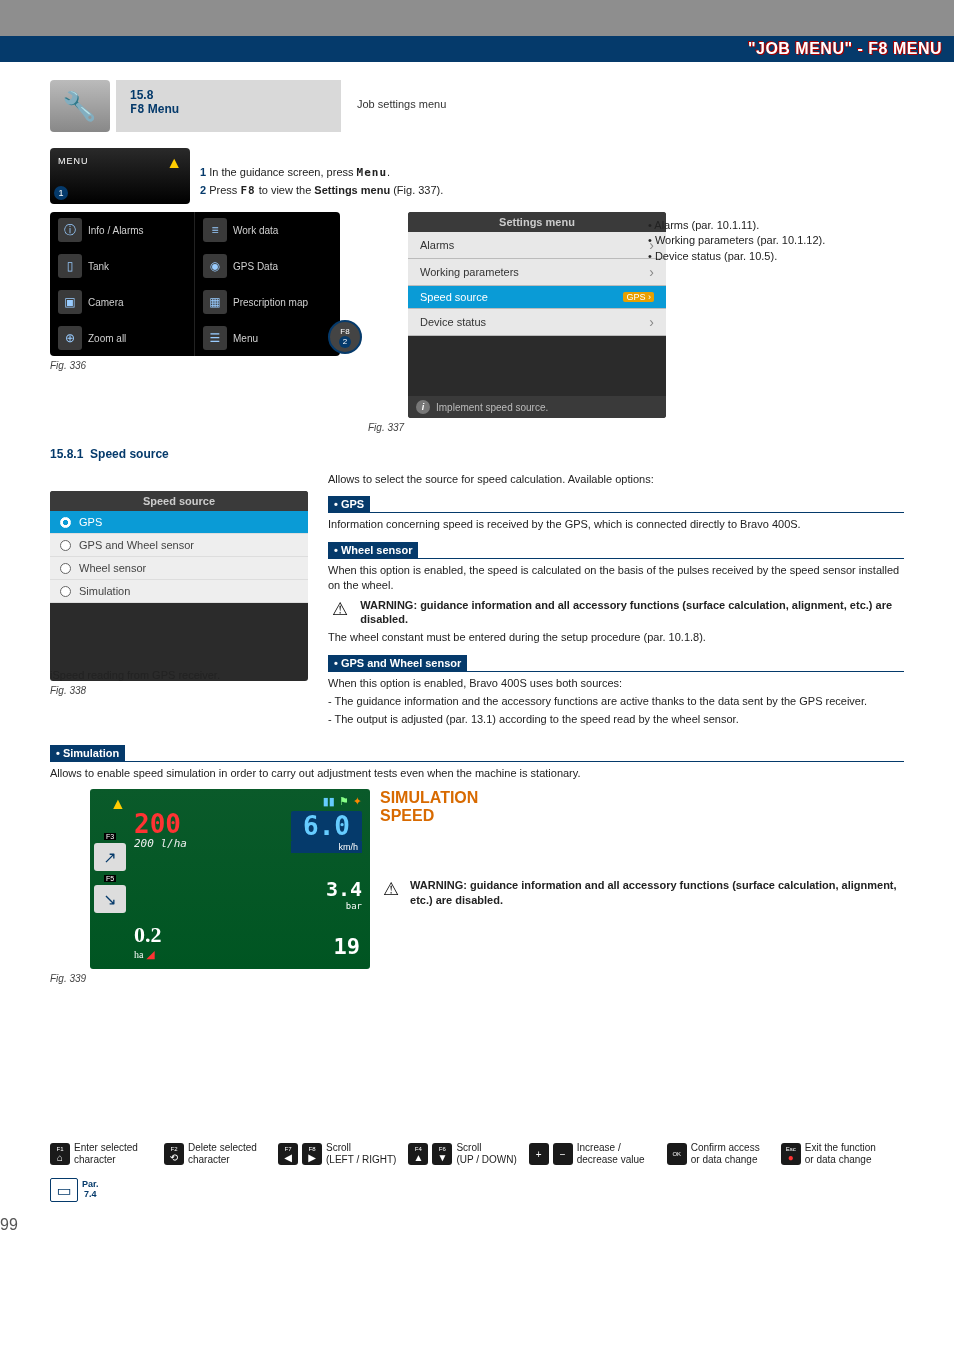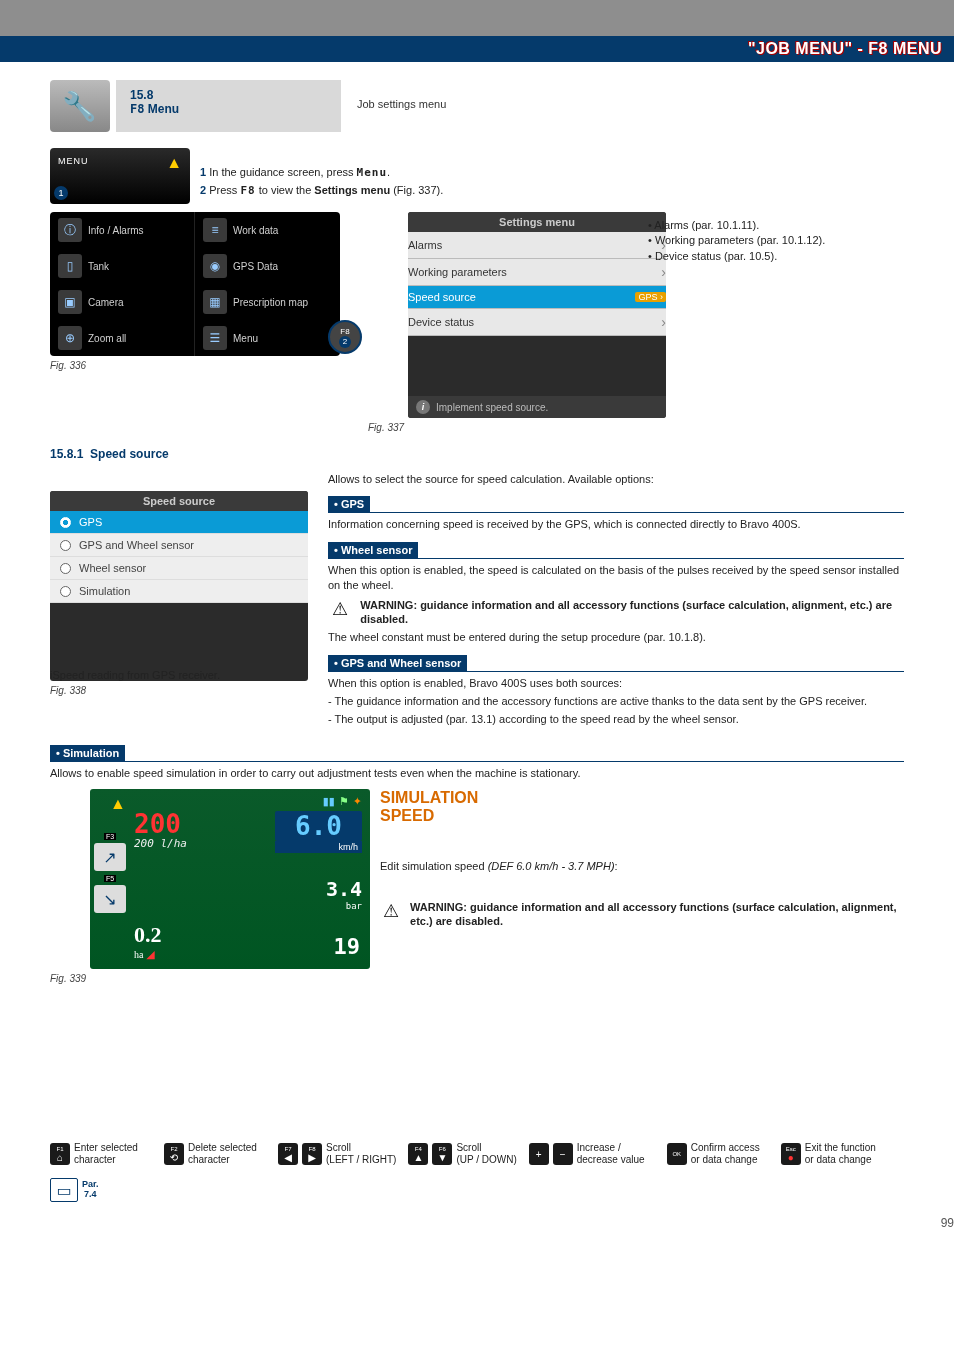--- a/index.html
+++ b/index.html
@@ -26,21 +26,21 @@
   .row2 { display:flex; gap:14px; margin-top:8px; align-items:flex-start; }
   .jobmenu { width: 290px; background:#000; border-radius:4px; position:relative; }
   .jobmenu-grid { display:grid; grid-template-columns:1fr 1fr; }
   .jobmenu-cell { display:flex; align-items:center; gap:6px; padding:6px 8px; color:#d0d0d0; font-size:10px; }
   .jobmenu-left { border-right:1px solid #222; }
   .jobmenu-cell .ico { width:24px; height:24px; background:#3a3a3a; border-radius:3px; display:flex;align-items:center;justify-content:center;font-size:12px;color:#9cf; }
   .jobmenu .f8badge { position:absolute; right:-22px; bottom:2px; width:34px;height:34px; background:#444;border-radius:50%; border:2px solid #053a6b; display:flex;flex-direction:column;align-items:center;justify-content:center;color:#fff;font-size:8px; }
   .jobmenu .f8badge .n2 { background:#053a6b;border-radius:50%;width:12px;height:12px;font-size:8px;display:flex;align-items:center;justify-content:center; }
   .settings-panel { width: 258px; background:#2b2b2b; border-radius:3px; overflow:hidden; margin-left:40px; }
   .settings-panel .hd { background:#3a3a3a;color:#ccc; text-align:center; padding:4px; font-size:11px; font-weight:bold; }
-  .settings-panel .item { background:#e8e8e8; border-bottom:1px solid #bbb; padding:5px 0; font-size:11px; color:#333; display:flex; justify-content:space-between; align-items:center; }
+  .settings-panel .item { background:#e8e8e8; border-bottom:1px solid #bbb; padding:5px 12px; font-size:11px; color:#333; display:flex; justify-content:space-between; align-items:center; }
   .settings-panel .item.sel { background:#0a9bd6; color:#fff; }
   .settings-panel .chev { color:#888; font-size:14px; }
   .settings-panel .item.sel .chev { background:#e8a000;color:#fff; padding:0 3px; border-radius:2px; font-size:9px; }
   .settings-panel .dark { background:#2b2b2b; height:60px; }
   .settings-panel .hint { background:#3a3a3a; color:#bbb; padding:4px 8px; font-size:10px; display:flex; gap:6px; align-items:center; }
   .settings-panel .hint .i { background:#777;border-radius:50%;width:14px;height:14px;display:flex;align-items:center;justify-content:center;font-size:9px;color:#fff;font-style:italic;font-weight:bold; }
   .side-note { flex:1; font-size:11px; line-height:1.4; padding-left:8px; padding-top:6px; }
   .side-note .b { font-weight:normal; }
   .fig { font-style:italic; font-size:10px; color:#444; margin-top:4px; }
   .subsection { margin-top:14px; }
@@ -62,21 +62,21 @@
   .warn-ico { width:26px;height:22px; display:flex;align-items:center;justify-content:center;font-size:18px;color:#000; }
   .warn-text { font-weight:bold; font-size:11px; line-height:1.3; }
   .sim-block { display:flex; gap:10px; margin-top:8px; align-items:flex-start; margin-left:40px; }
   .sim-screen { width:280px; height:180px; background:linear-gradient(#0a5a2a,#052); border-radius:3px; position:relative; color:#fff; overflow:hidden; }
   .sim-screen .warntri { position:absolute; top:6px; left:20px; color:#ffcc00; font-size:16px; }
   .sim-screen .icons-r { position:absolute; top:6px; right:8px; display:flex; gap:4px; font-size:11px; }
   .sim-screen .rate { position:absolute; top:24px; left:44px; color:#f33; font-family:monospace; }
   .sim-screen .rate .big { font-size:26px; font-weight:bold; display:block; line-height:0.9; }
   .sim-screen .rate .unit { font-size:11px; color:#eee;font-style:italic; }
   .sim-screen .speedkm { position:absolute; top:22px; right:8px; text-align:right; }
-  .sim-screen .speedkm .sv { background:#053a6b; color:#6cf; font-size:26px; font-weight:bold; font-family:monospace; padding:0 20px; border-radius:2px;text-align:right; }
+  .sim-screen .speedkm .sv { background:#053a6b; color:#6cf; font-size:26px; font-weight:bold; font-family:monospace; padding:0 12px; border-radius:2px;text-align:right; }
   .sim-screen .speedkm .su { background:#053a6b; color:#fff; font-size:9px; padding:1px 4px; display:block; text-align:right; }
   .sim-screen .bar { position:absolute; top:88px; right:8px; text-align:right; color:#fff; font-family:monospace; }
   .sim-screen .bar .bv { font-size:20px; font-weight:bold;text-align:center; }
   .sim-screen .bar .bu { font-size:9px; display:block; }
   .sim-screen .ha { position:absolute; bottom:8px; left:44px; color:#fff; font-family:Liberation Serif, serif; }
   .sim-screen .ha .hv { font-size:22px; font-weight:bold; }
   .sim-screen .ha .hu { font-size:10px; }
   .sim-screen .n19 { position:absolute; bottom:10px; right:10px; font-size:22px; font-weight:bold; font-family:monospace; }
   .sim-screen .fbtn { position:absolute; left:4px; width:32px; height:28px; background:#ddd; border-radius:3px; display:flex;align-items:center;justify-content:center;color:#053a6b;font-size:16px; }
   .sim-screen .f3 { top:54px; }
@@ -85,21 +85,21 @@
   .sim-right { flex:1; }
   .sim-right .simtitle { color:#d86a00; font-weight:bold; font-size:16px; line-height:1.1; }
   .footer-keys { display:flex; gap:12px; align-items:center; padding:10px 50px 8px 50px; flex-wrap:wrap; font-size:10px; }
   .key-group { display:flex; gap:4px; align-items:center; }
   .key { width:20px; height:22px; background:#1a1a1a; color:#fff; border-radius:3px; font-size:8px; display:flex; flex-direction:column; align-items:center; justify-content:center; }
   .key .ktop { font-size:6px; }
   .key .kico { font-size:10px; }
   .key-desc { max-width:78px; line-height:1.2; }
   .book { width:28px;height:24px; border:1px solid #053a6b; border-radius:2px; display:flex;align-items:center;justify-content:center;color:#053a6b;font-size:16px; }
   .par-ref { font-size:9px; font-weight:bold; color:#053a6b; text-align:center; line-height:1.1; }
-  .pagenum { text-align:right; font-size:12px; color:#555; padding:6px 0 18px; }
+  .pagenum { text-align:left; font-size:16px; color:#555; padding:6px 0 18px; }
 </style>
 </head>
 <body>
 
 <div class="page">
   <div class="topbar"></div>
   <div class="header-banner">"JOB MENU" - F8 MENU</div>
 
   <div class="content">
     <div class="sec-header">
@@ -275,21 +275,20 @@
           <div class="fbtn f5"><span class="lab">F5</span>↘</div>
           <div class="bar"><span class="bv">3.4</span><span class="bu">bar</span></div>
           <div class="ha"><span class="hv">0.2</span><br><span class="hu">ha</span> <span style="color:#f33">◢</span></div>
           <div class="n19">19</div>
         </div>
         <div class="fig" style="margin-left:-40px;">Fig. 339</div>
       </div>
       <div class="sim-right">
         <div class="simtitle"><span>SIMULATION</span><br><span>SPEED</span></div>
         <div style="height:32px;"></div>
-        <div class="para"><span>Edit simulation speed </span><i>(DEF 6.0 km/h - 3.7 MPH)</i><span>:</span></div>
         <div style="height:18px;"></div>
         <div class="warn-row">
           <div class="warn-ico">⚠</div>
           <div class="warn-text">WARNING: guidance information and all accessory functions (surface calculation, alignment, etc.) are disabled.</div>
         </div>
       </div>
     </div>
   </div>
 
   <div style="height:140px;"></div>

